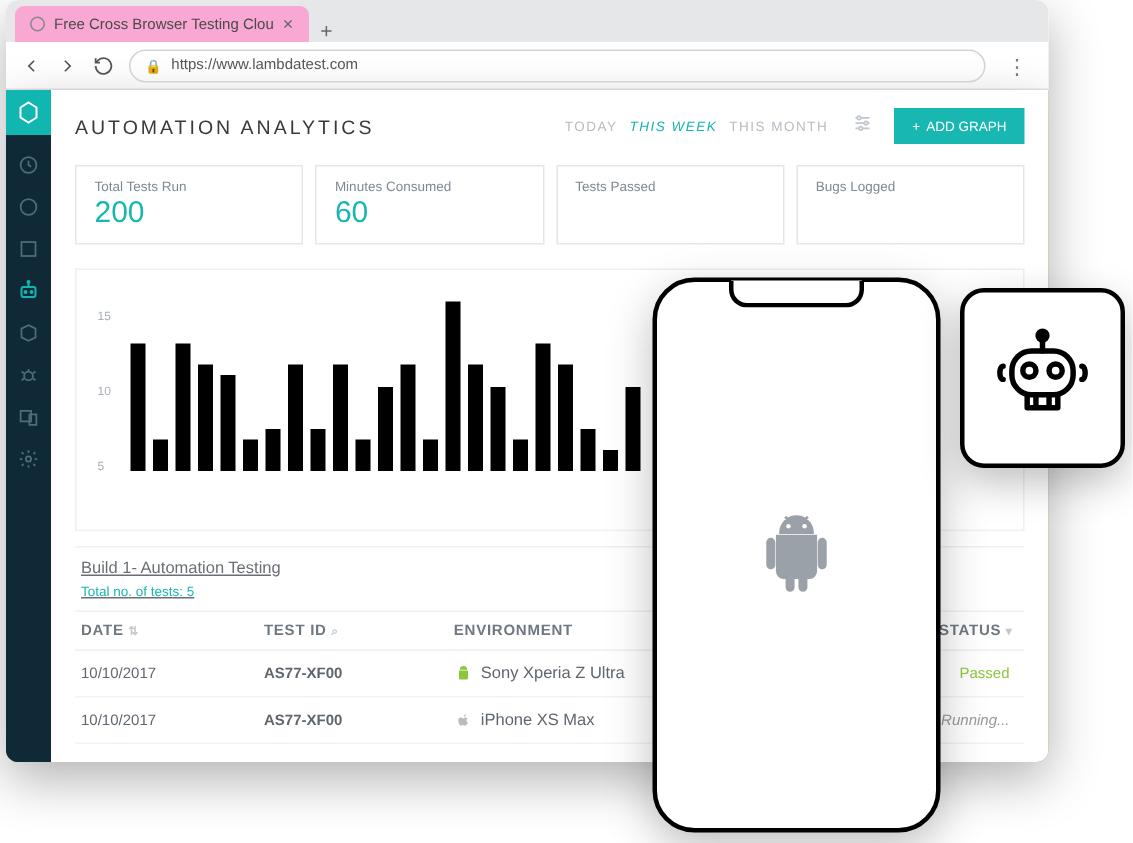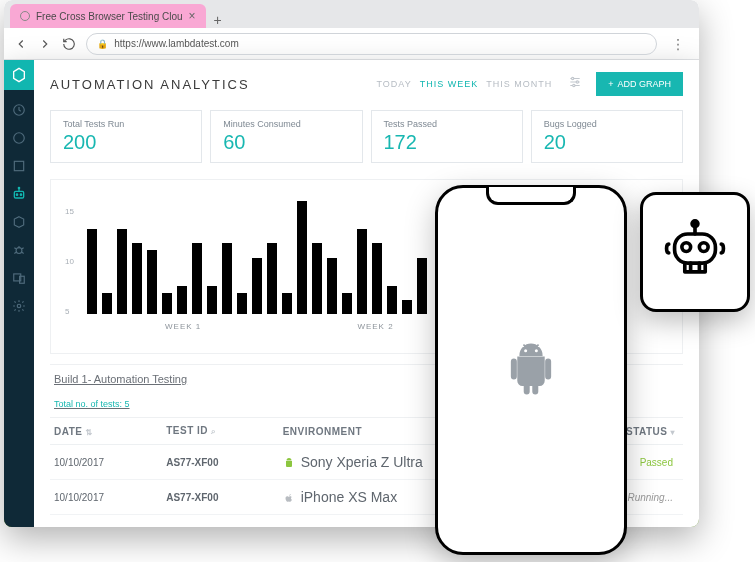--- a/index.html
+++ b/index.html
@@ -22,44 +22,44 @@
 
   .sidebar { width:30px; background:#0f2937; display:flex; flex-direction:column; align-items:center; padding-top:0; gap:12px; }
   .logo { width:30px;height:30px;background:#11b6b0; display:flex;align-items:center;justify-content:center; color:#fff;}
   .side-ico { width:16px;height:16px; color:#4f6b7c; display:flex;align-items:center;justify-content:center; }
   .side-ico.active{ color:#11b6b0; }
 
   .main { flex:1; padding: 12px 16px; overflow:hidden; background:#fff; }
   .head { display:flex; align-items:center; }
   .head h1 { font-size:13px; letter-spacing:2px; font-weight:500; color:#3a3a3a; }
   .periods { margin-left:auto; display:flex; gap:8px; font-size:9px; letter-spacing:1px; color:#b6bcc3; }
-  .periods .active{ color:#11b6b0; }
+  .periods .active{ color:#11b6b0;font-style:italic; }
   .sliders { color:#c2c7cd; margin-left:16px; }
   .addgraph { background:#18b7b1; color:#fff; font-size:9px; padding:7px 12px; margin-left:14px; display:flex; align-items:center; gap:4px;}
 
   .cards { display:flex; gap:8px; margin-top:14px; }
   .card { flex:1; border:1px solid #e3e7eb; padding:8px 12px; }
   .card .lbl{ font-size:9px; color:#7f8993; }
   .card .val{ font-size:20px; color:#18b7b1; font-weight:500; margin-top:2px;}
 
   .chartwrap { border:1px solid #eef0f2; margin-top:16px; padding:14px 18px 10px 36px; position:relative; height:175px; }
   .ylab { position:absolute; left:14px; font-size:8px; color:#a8afb6; transform:translateY(-50%); }
   .bars { display:flex; align-items:flex-end; height:120px; gap:5px; }
   .bar { width:10px; background:#000; }
   .xlabels { display:flex; font-size:8px; color:#8d949b; margin-top:8px; }
   .xlabels span{ flex:1; text-align:center; letter-spacing:1px;}
 
   .build { margin-top:10px; font-size:11px; color:#6a6f76; border-top:1px solid #eef0f2; border-bottom:1px solid #eef0f2; padding:8px 4px;text-decoration:underline;}
-  .build .sub{ color:#18b7b1; font-size:9px; margin-top:14px; }
+  .build .sub{ color:#18b7b1; font-size:9px; margin-top:4px; }
 
   table { width:100%; border-collapse:collapse; font-size:10px; }
   th { text-align:left; color:#6f7780; font-weight:600; padding:7px 4px; border-bottom:1px solid #edf0f2; letter-spacing:.5px;}
   th .sort{ color:#c3c8ce; font-size:8px; margin-left:3px;}
   td { padding:9px 4px; border-bottom:1px solid #f1f3f5; color:#5f666e;}
-  .env { display:flex; align-items:center; gap:6px; font-size:14px;}
+  .env { display:flex; gap:6px; font-size:11px;}
   .env-ico{ width:12px;height:12px; }
   .status-passed{ color:#8cc63f; }
   .status-running{ color:#999; font-style:italic; }
 
   
   .phone { position:absolute; left:435px; top:185px; width:192px; height:370px; background:#fff; border:3px solid #000; border-radius:28px; box-shadow:0 10px 30px rgba(0,0,0,.25); display:flex; align-items:center; justify-content:center;}
   .notch { position:absolute; top:-1px; left:50%; transform:translateX(-50%); width:90px; height:18px; border:3px solid #000; border-top:none; background:#fff; border-bottom-left-radius:12px; border-bottom-right-radius:12px;}
   .android { color:#9aa1a8; }
 
   
@@ -187,25 +187,23 @@
         <div class="card">
             <div class="lbl">Total Tests Run</div>
             <div class="val">200</div>
           </div>
         <div class="card">
             <div class="lbl">Minutes Consumed</div>
             <div class="val">60</div>
           </div>
         <div class="card">
             <div class="lbl">Tests Passed</div>
-            <div class="val">172</div>
           </div>
         <div class="card">
             <div class="lbl">Bugs Logged</div>
-            <div class="val">20</div>
           </div>
       </div>
 
       <div class="chartwrap">
         <span class="ylab" style="top:18%">15</span>
         <span class="ylab" style="top:47%">10</span>
         <span class="ylab" style="top:76%">5</span>
         <div class="bars" id="bars">
             <div class="bar" style="height: 84.7059px;"></div>
             <div class="bar" style="height: 21.1765px;"></div>
@@ -224,25 +222,20 @@
             <div class="bar" style="height: 112.941px;"></div>
             <div class="bar" style="height: 70.5882px;"></div>
             <div class="bar" style="height: 56.4706px;"></div>
             <div class="bar" style="height: 21.1765px;"></div>
             <div class="bar" style="height: 84.7059px;"></div>
             <div class="bar" style="height: 70.5882px;"></div>
             <div class="bar" style="height: 28.2353px;"></div>
             <div class="bar" style="height: 14.1176px;"></div>
             <div class="bar" style="height: 56.4706px;"></div>
           </div>
-        <div class="xlabels">
-          <span>WEEK 1</span>
-          <span>WEEK 2</span>
-          <span>WEEK 3</span>
-        </div>
       </div>
 
       <div class="build">
         <div>Build 1- Automation Testing</div>
         <div class="sub">Total no. of tests: 5</div>
       </div>
 
       <table>
         <thead>
             <tr>

